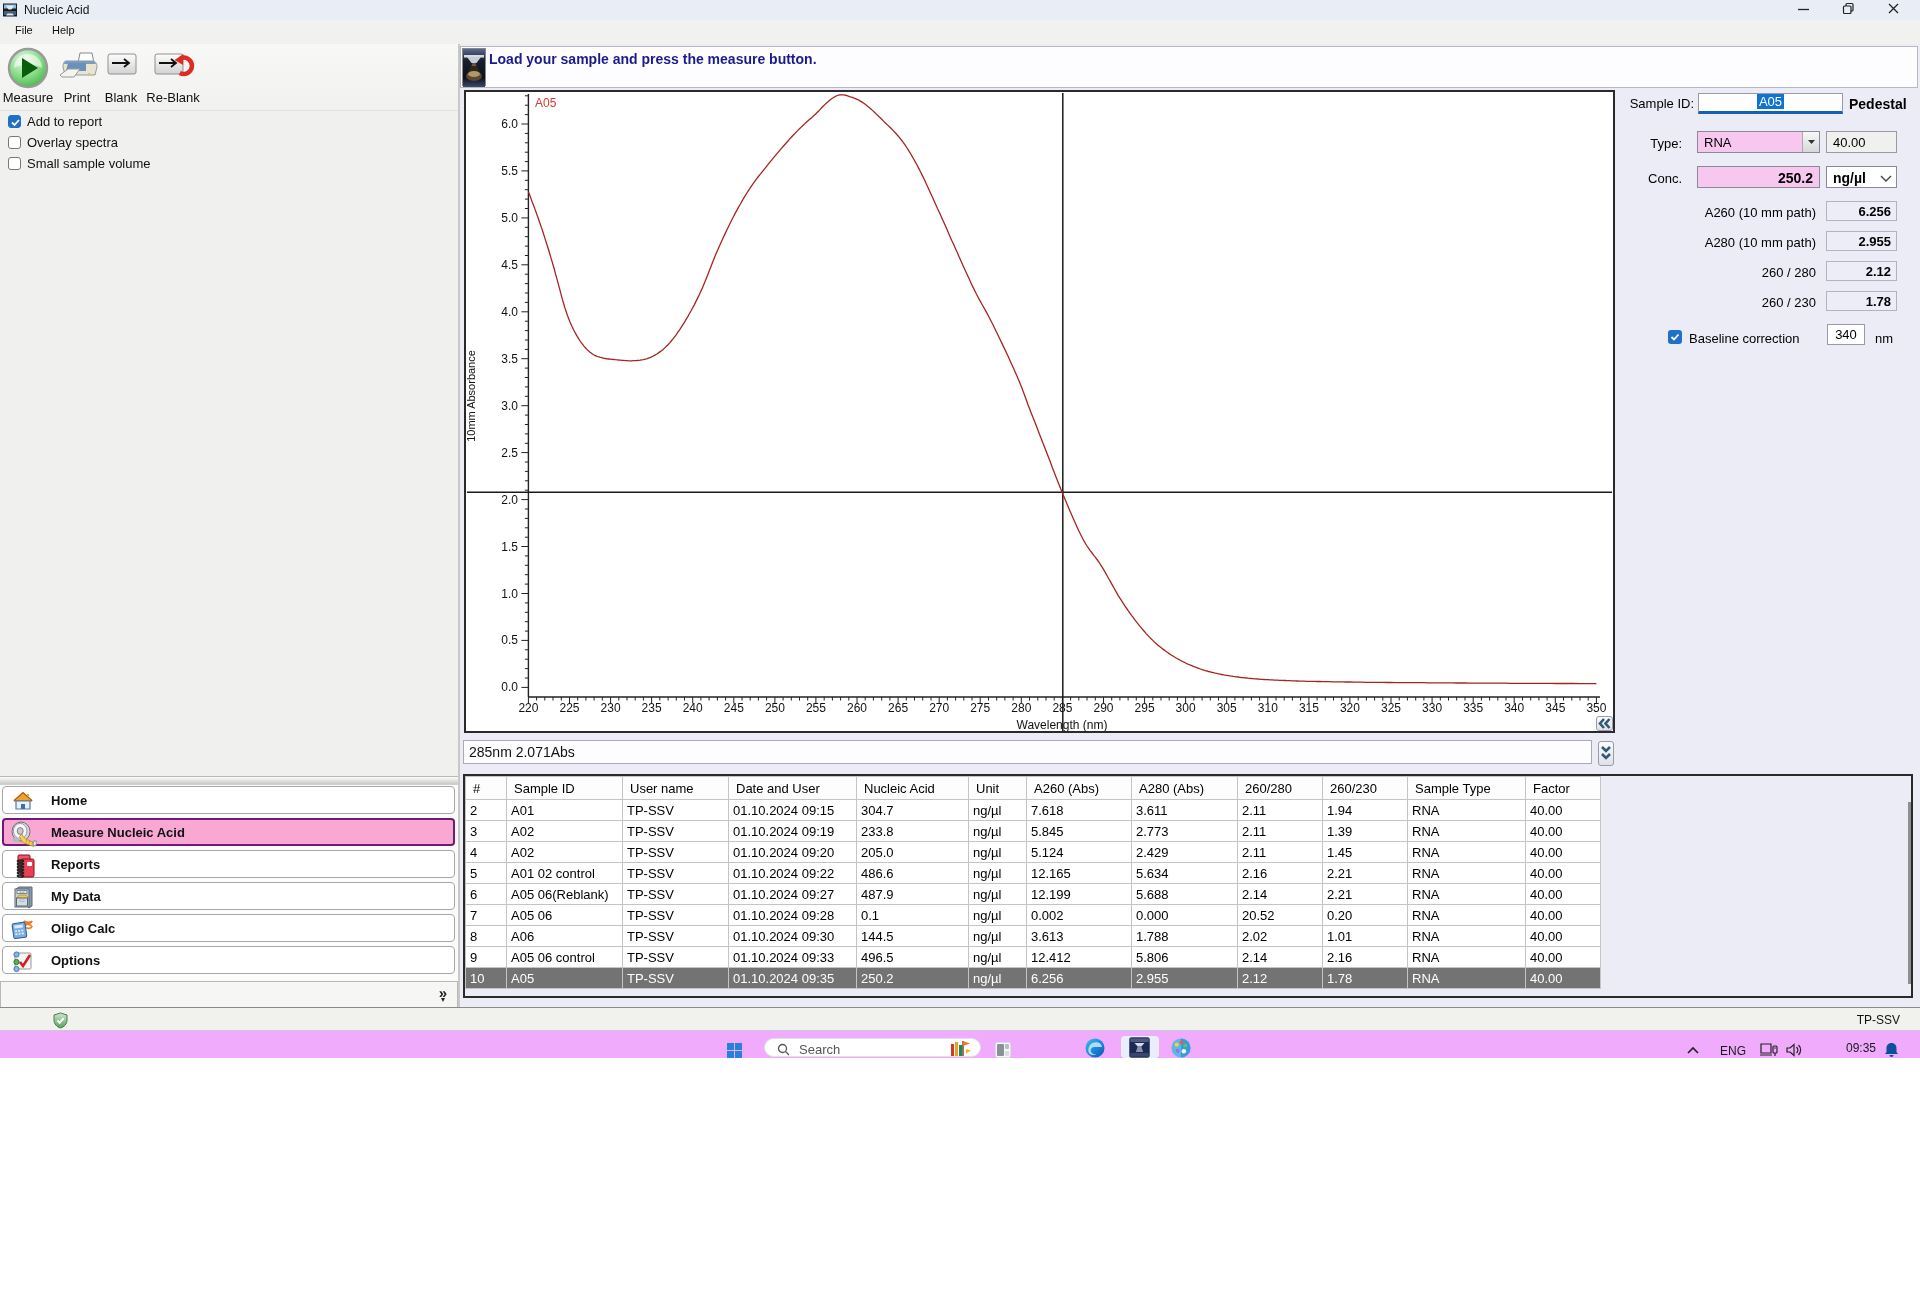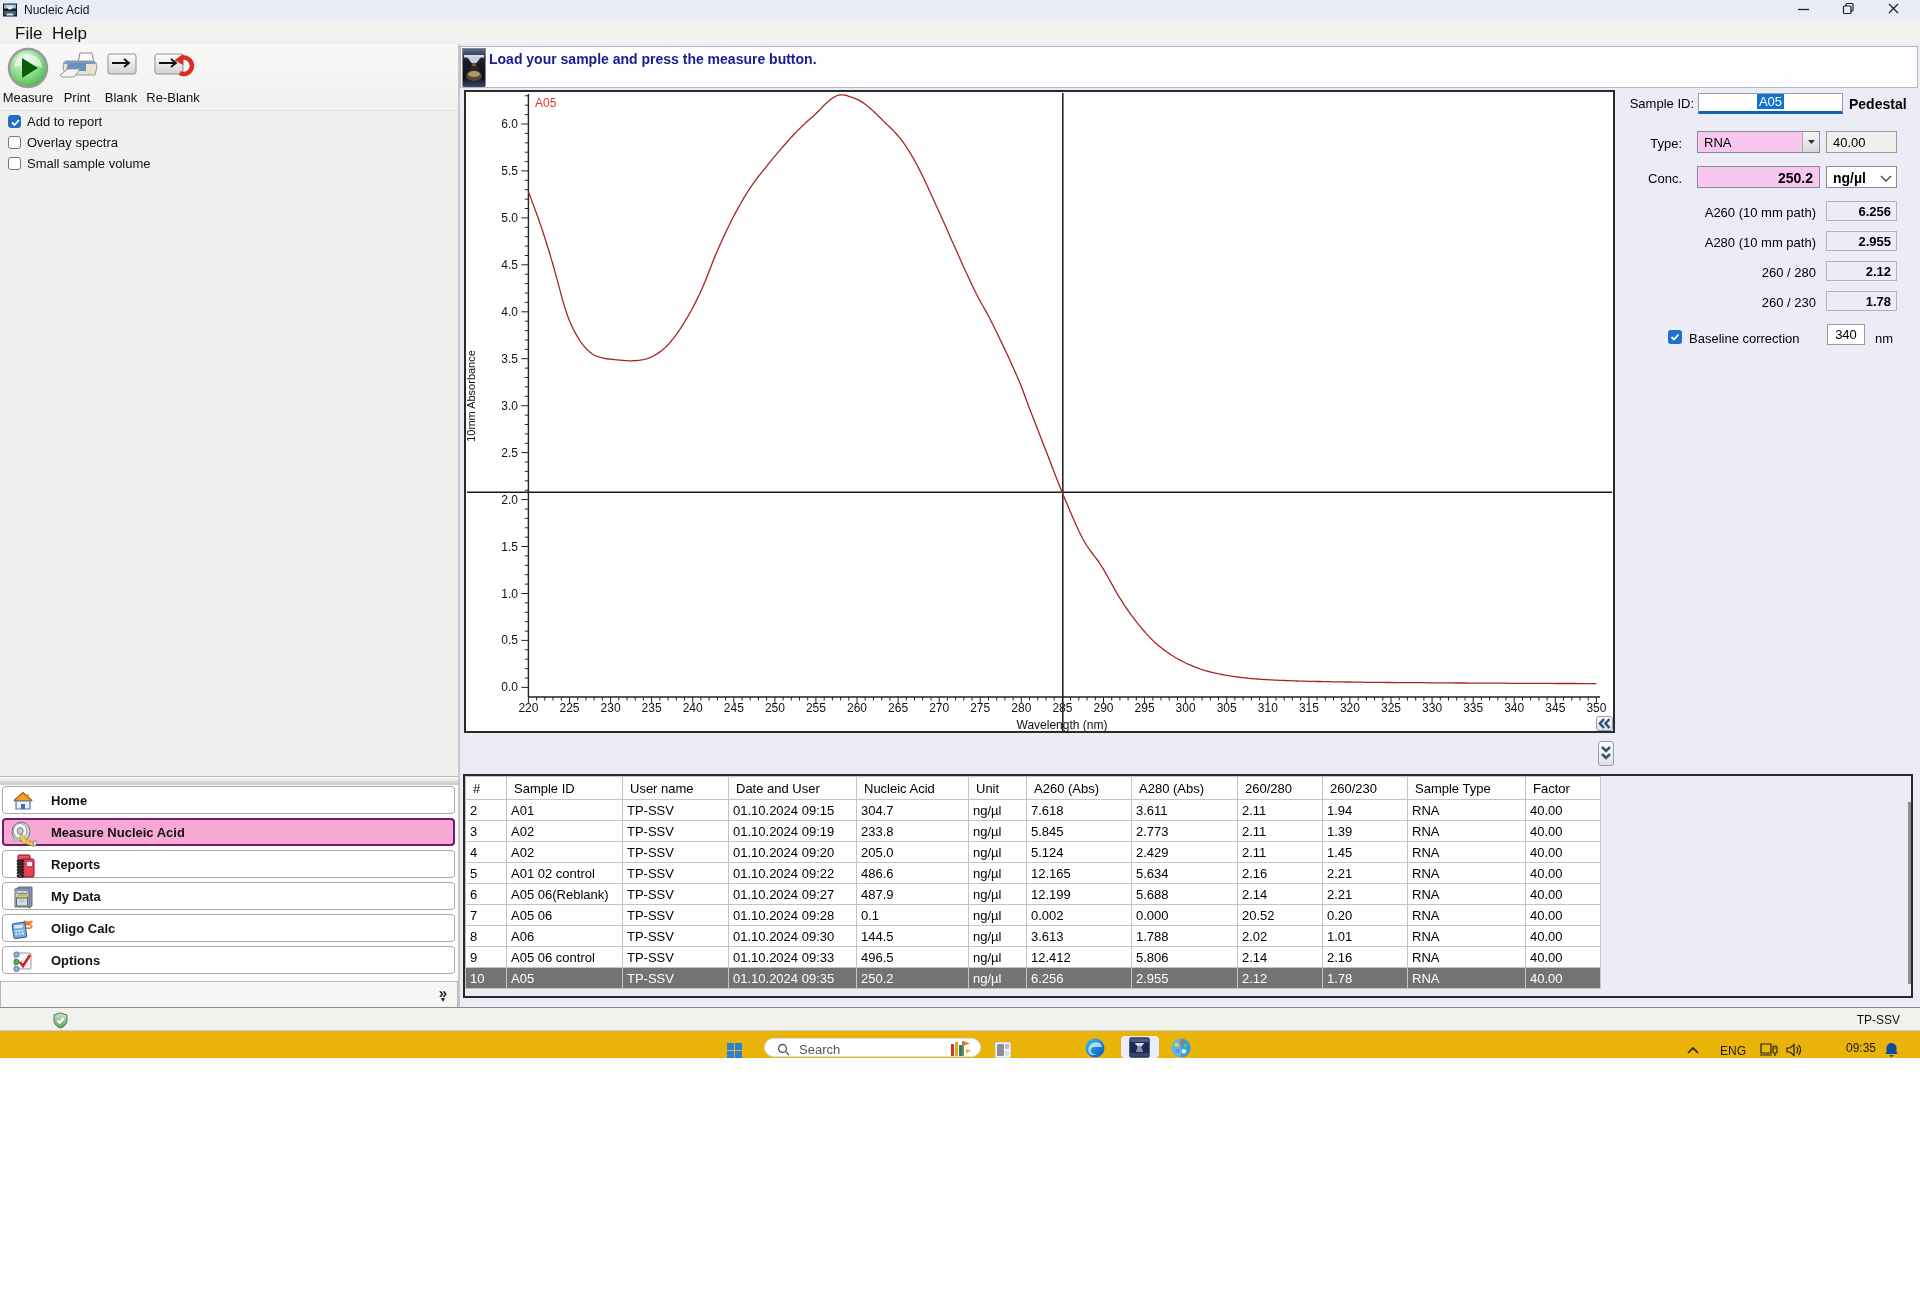--- a/index.html
+++ b/index.html
@@ -1,20 +1,20 @@
 <!DOCTYPE html>
 <html><head><meta charset="utf-8"><title>Nucleic Acid</title>
 <style>
 *{margin:0;padding:0;box-sizing:border-box}
 html,body{width:1920px;height:1312px;background:#fff;font-family:"Liberation Sans",sans-serif;position:relative;overflow:hidden}
 .abs{position:absolute}
 #titlebar{left:0;top:0;width:1920px;height:20px;background:#e9edf6}
 #titlebar .t{position:absolute;left:24px;top:3px;font-size:12px;color:#111}
 #menubar{left:0;top:20px;width:1920px;height:24px;background:#f1f1ef}
-#menubar span{position:absolute;top:4px;font-size:17px;color:#111}
+#menubar span{position:absolute;top:4px;font-size:11px;color:#111}
 #leftcol{left:0;top:44px;width:458px;height:963px;background:#f0f0ee}
 #toolbar{left:0;top:0;width:458px;height:67px;background:linear-gradient(#f8f8f6,#f1f1ef);border-bottom:1px solid #e2e2dc}
 .tlabel{position:absolute;font-size:13px;color:#111;text-align:center;transform:translateX(-50%);top:46px;white-space:nowrap}
 .cbrow{position:absolute;left:8px;height:13px;font-size:13px;color:#111;white-space:nowrap}
 .cb{position:absolute;left:0;top:0;width:13px;height:13px;background:#fff;border:1px solid #777;border-radius:3px}
 .cbc{background:#1f70c8;border-color:#1f70c8}
 .cbrow .lb{position:absolute;left:19px;top:-1px}
 #splitter{left:0;top:776px;width:458px;height:8px;background:linear-gradient(#fefefe,#c9c9c6);border-top:1px solid #b8b8b4}
 #sidebar{left:0;top:784px;width:458px;height:223px;background:#fbfbfb;border-top:1px solid #d0d0cc}
 .nav{position:absolute;left:2px;width:453px;height:28px;background:#fff;border:1px solid #a8a8a8;border-radius:4px}
@@ -35,21 +35,21 @@
 #expand{position:absolute;left:1138px;top:697px;width:16px;height:25px;background:linear-gradient(#fcfcfc,#e0e0ea);border:1px solid #9a9aa8;border-radius:3px}
 #tablewrap{position:absolute;left:3px;top:730px;width:1450px;height:224px;background:#ececf6;border:2px solid #2a2a2a}
 table{border-collapse:collapse;table-layout:fixed;font-size:13px;color:#000}
 th{font-weight:normal;text-align:left;padding-left:7px;border:1px solid #c4c4c4;height:23px;overflow:hidden;white-space:nowrap;background:#fdfdfd}
 td{border:1px solid #c4c4c4;height:21px;padding:0 0 0 4px;overflow:hidden;white-space:nowrap;background:#fff}
 tr.sel td{background:#737373;color:#fff}
 .rp{position:absolute;font-size:13px;color:#000;white-space:nowrap}
 .rlab{text-align:right}
 .vbox{position:absolute;background:#ededf8;border:1px solid #b2b2c2;font-weight:bold;text-align:right;font-size:13px;padding:2px 5px 0 0}
 #statusbar{left:0;top:1007px;width:1920px;height:23px;background:#f1f1ee;border-top:1px solid #8a8a86}
-#taskbar{left:0;top:1030px;width:1920px;height:28px;background:#eab308;border-top:1px solid #c4cbdc}
+#taskbar{left:0;top:1030px;width:1920px;height:28px;background:#f0abfc;border-top:1px solid #c4cbdc}
 #taskbar .ti{position:absolute}
 #searchpill{position:absolute;left:764px;top:7px;width:217px;height:19px;background:#fff;border:1px solid #dde2ec;border-radius:10px}
 .trayic{position:absolute;font-size:12px;color:#1a1a1a}
 </style></head>
 <body>
 <div class="abs" id="titlebar">
   <div class="abs" style="left:3px;top:3px"><svg width="14" height="14" viewBox="0 0 14 14">
         <rect width="14" height="13" y="0.5" fill="#1a1a1a"></rect>
         <rect x="1" y="1.5" width="12" height="4" fill="#88b8e8"></rect>
         <rect x="1" y="8" width="12" height="4" fill="#406080"></rect>
@@ -302,20 +302,23 @@
 <text x="596" y="637" text-anchor="middle" font-family="Liberation Sans, sans-serif" font-size="12" fill="#111">Wavelength (nm)</text>
 <text transform="translate(9 304) rotate(-90)" text-anchor="middle" font-family="Liberation Sans, sans-serif" font-size="11" fill="#111">10mm Absorbance</text>
 <path d="M596.8 1V639" stroke="#1a1a1a" stroke-width="1.5"></path>
 <path d="M1 400.2H1146" stroke="#1a1a1a" stroke-width="1.5"></path>
 <path d="M62.4 99.6 L63.1 101.6 L64.1 104.1 L65.2 107.1 L66.4 110.4 L67.8 114.0 L69.2 117.9 L70.6 121.8 L72.1 125.7 L73.4 129.7 L74.7 133.4 L76.0 137.1 L77.2 140.8 L78.4 144.6 L79.6 148.4 L80.8 152.3 L82.1 156.3 L83.3 160.3 L84.5 164.4 L85.8 168.6 L87.0 172.8 L88.3 177.3 L89.6 182.1 L91.0 187.1 L92.3 192.1 L93.7 197.2 L95.0 202.2 L96.3 207.1 L97.7 211.7 L98.9 215.9 L100.2 219.8 L101.4 223.3 L102.6 226.4 L103.7 229.3 L104.9 232.0 L106.0 234.5 L107.1 236.8 L108.2 239.0 L109.4 241.1 L110.5 243.1 L111.7 245.2 L112.9 247.1 L114.1 249.0 L115.3 250.7 L116.6 252.4 L117.8 253.9 L119.0 255.3 L120.3 256.7 L121.5 257.9 L122.8 259.1 L124.0 260.2 L125.2 261.1 L126.4 262.0 L127.6 262.7 L128.7 263.3 L129.9 263.8 L131.1 264.3 L132.3 264.7 L133.6 265.1 L134.9 265.4 L136.3 265.8 L137.8 266.2 L139.4 266.5 L141.0 266.8 L142.6 267.0 L144.3 267.2 L146.0 267.4 L147.7 267.5 L149.4 267.7 L151.1 267.8 L152.8 268.0 L154.4 268.1 L156.1 268.3 L157.7 268.4 L159.3 268.6 L161.0 268.7 L162.6 268.8 L164.3 268.8 L165.9 268.8 L167.6 268.7 L169.2 268.6 L170.8 268.5 L172.5 268.3 L174.1 268.1 L175.8 267.8 L177.4 267.6 L179.1 267.2 L180.7 266.8 L182.3 266.2 L184.0 265.6 L185.6 264.9 L187.3 264.0 L188.9 263.1 L190.6 262.2 L192.2 261.1 L193.8 259.9 L195.5 258.7 L197.1 257.4 L198.8 255.9 L200.4 254.3 L202.1 252.7 L203.7 250.9 L205.3 249.0 L207.0 246.9 L208.6 244.8 L210.3 242.6 L211.9 240.2 L213.6 237.8 L215.2 235.3 L216.8 232.8 L218.5 230.1 L220.1 227.4 L221.8 224.6 L223.4 221.7 L225.1 218.8 L226.7 215.8 L228.4 212.6 L230.0 209.4 L231.6 206.1 L233.3 202.7 L234.9 199.1 L236.6 195.5 L238.2 191.6 L239.9 187.5 L241.5 183.4 L243.1 179.2 L244.8 175.0 L246.4 170.8 L248.1 166.6 L249.7 162.6 L251.4 158.8 L253.0 155.0 L254.6 151.4 L256.3 147.7 L257.9 144.1 L259.6 140.6 L261.2 137.2 L262.9 133.8 L264.5 130.5 L266.1 127.2 L267.8 124.0 L269.4 120.9 L271.1 117.9 L272.7 114.9 L274.4 112.0 L276.0 109.1 L277.6 106.3 L279.3 103.6 L280.9 101.0 L282.6 98.4 L284.2 95.9 L285.9 93.4 L287.5 91.1 L289.1 88.8 L290.8 86.6 L292.4 84.5 L294.1 82.4 L295.7 80.4 L297.4 78.3 L299.0 76.3 L300.6 74.3 L302.3 72.2 L303.9 70.2 L305.6 68.1 L307.2 66.1 L308.9 64.2 L310.5 62.2 L312.1 60.3 L313.8 58.3 L315.4 56.4 L317.1 54.5 L318.7 52.7 L320.4 50.8 L322.0 49.0 L323.6 47.1 L325.3 45.3 L326.9 43.5 L328.6 41.8 L330.2 40.1 L331.9 38.4 L333.5 36.7 L335.2 35.1 L336.9 33.5 L338.6 31.9 L340.3 30.3 L342.0 28.8 L343.7 27.3 L345.3 25.9 L346.9 24.5 L348.5 23.0 L349.9 21.7 L351.3 20.3 L352.7 19.0 L354.0 17.6 L355.2 16.3 L356.4 15.0 L357.6 13.8 L358.8 12.6 L359.9 11.5 L361.1 10.4 L362.3 9.5 L363.4 8.5 L364.6 7.6 L365.7 6.8 L366.8 6.0 L368.0 5.2 L369.1 4.6 L370.2 4.0 L371.4 3.5 L372.6 3.1 L373.8 2.9 L375.0 2.8 L376.3 2.8 L377.6 2.9 L378.9 3.2 L380.3 3.5 L381.6 3.9 L383.0 4.3 L384.3 4.8 L385.6 5.2 L386.9 5.7 L388.2 6.2 L389.4 6.6 L390.5 7.1 L391.7 7.7 L392.9 8.2 L394.0 8.9 L395.3 9.6 L396.5 10.4 L397.8 11.3 L399.2 12.3 L400.7 13.4 L402.2 14.7 L403.8 16.0 L405.4 17.4 L407.0 18.9 L408.7 20.5 L410.4 22.1 L412.1 23.8 L413.9 25.5 L415.7 27.3 L417.5 29.1 L419.4 31.0 L421.4 32.9 L423.4 34.8 L425.5 36.8 L427.5 38.9 L429.5 41.0 L431.5 43.3 L433.5 45.6 L435.4 48.0 L437.2 50.4 L439.0 52.9 L440.7 55.5 L442.4 58.1 L444.1 60.8 L445.7 63.6 L447.4 66.5 L449.1 69.6 L450.9 72.8 L452.6 76.1 L454.5 79.7 L456.3 83.4 L458.2 87.3 L460.1 91.4 L462.0 95.6 L463.9 99.8 L465.9 104.0 L467.8 108.2 L469.7 112.4 L471.5 116.5 L473.4 120.5 L475.2 124.6 L477.0 128.6 L478.8 132.6 L480.6 136.6 L482.4 140.7 L484.1 144.7 L485.9 148.8 L487.8 152.8 L489.6 156.9 L491.5 161.0 L493.3 165.2 L495.2 169.4 L497.1 173.7 L499.0 178.0 L501.0 182.2 L502.9 186.3 L504.8 190.4 L506.6 194.4 L508.5 198.2 L510.3 201.8 L512.1 205.2 L513.8 208.4 L515.5 211.5 L517.2 214.5 L519.0 217.6 L520.8 220.9 L522.6 224.3 L524.5 228.0 L526.6 232.0 L528.8 236.5 L531.1 241.3 L533.6 246.5 L536.2 251.9 L538.8 257.4 L541.4 262.8 L543.9 268.2 L546.2 273.4 L548.4 278.3 L550.4 282.7 L552.1 286.7 L553.7 290.4 L555.0 293.8 L556.3 297.0 L557.4 300.1 L558.6 303.2 L559.7 306.3 L560.9 309.5 L562.1 312.9 L563.5 316.5 L565.0 320.4 L566.6 324.4 L568.2 328.6 L569.9 332.8 L571.5 337.1 L573.2 341.5 L574.9 345.8 L576.6 350.2 L578.3 354.5 L580.0 358.8 L581.6 363.0 L583.2 367.1 L584.8 371.3 L586.3 375.5 L587.9 379.6 L589.5 383.8 L591.2 388.0 L592.9 392.2 L594.6 396.6 L596.4 400.9 L598.3 405.5 L600.3 410.2 L602.3 415.1 L604.4 420.0 L606.6 425.0 L608.7 429.8 L610.8 434.5 L612.9 439.0 L615.0 443.2 L616.9 447.0 L618.8 450.4 L620.7 453.5 L622.5 456.2 L624.3 458.7 L626.1 461.0 L627.8 463.3 L629.6 465.6 L631.4 468.0 L633.2 470.5 L635.0 473.3 L636.9 476.4 L638.8 479.6 L640.7 483.0 L642.6 486.5 L644.6 489.9 L646.5 493.4 L648.4 496.8 L650.3 500.1 L652.1 503.3 L653.9 506.2 L655.7 508.9 L657.4 511.6 L659.0 514.1 L660.7 516.5 L662.3 518.8 L663.9 521.1 L665.5 523.3 L667.1 525.4 L668.7 527.6 L670.3 529.7 L672.0 531.8 L673.6 533.8 L675.3 535.8 L676.9 537.8 L678.6 539.7 L680.2 541.6 L681.8 543.4 L683.5 545.1 L685.1 546.8 L686.8 548.4 L688.4 550.0 L690.1 551.5 L691.7 552.9 L693.3 554.3 L695.0 555.6 L696.6 556.9 L698.3 558.1 L699.9 559.3 L701.6 560.5 L703.2 561.6 L704.8 562.7 L706.5 563.8 L708.1 564.8 L709.8 565.8 L711.4 566.7 L713.1 567.6 L714.7 568.5 L716.3 569.3 L718.0 570.2 L719.6 571.0 L721.3 571.8 L722.9 572.5 L724.6 573.2 L726.2 573.9 L727.8 574.6 L729.5 575.2 L731.1 575.8 L732.8 576.4 L734.4 577.0 L736.1 577.6 L737.7 578.1 L739.3 578.6 L741.0 579.0 L742.6 579.5 L744.3 579.9 L745.9 580.3 L747.6 580.7 L749.2 581.1 L750.9 581.4 L752.5 581.8 L754.1 582.1 L755.8 582.5 L757.4 582.8 L759.1 583.1 L760.7 583.3 L762.4 583.6 L764.0 583.9 L765.6 584.1 L767.3 584.4 L768.9 584.6 L770.6 584.8 L772.2 585.0 L773.9 585.3 L775.5 585.5 L777.1 585.6 L778.8 585.8 L780.4 586.0 L782.1 586.2 L783.7 586.3 L785.4 586.5 L787.0 586.6 L788.5 586.8 L790.0 586.9 L791.5 587.0 L793.1 587.1 L794.6 587.3 L796.3 587.4 L798.0 587.5 L799.8 587.6 L801.8 587.7 L803.9 587.8 L806.2 587.9 L808.6 588.1 L811.1 588.2 L813.6 588.3 L816.2 588.4 L818.8 588.5 L821.4 588.6 L823.9 588.7 L826.4 588.8 L828.9 588.9 L831.2 589.0 L833.6 589.1 L835.9 589.1 L838.2 589.2 L840.6 589.3 L843.1 589.3 L845.6 589.4 L848.3 589.4 L851.1 589.5 L854.0 589.5 L857.0 589.6 L860.1 589.7 L863.2 589.7 L866.5 589.8 L869.8 589.8 L873.2 589.9 L876.7 589.9 L880.3 590.0 L883.9 590.0 L887.7 590.1 L891.6 590.2 L895.7 590.2 L899.8 590.3 L904.0 590.3 L908.2 590.3 L912.4 590.4 L916.7 590.4 L920.9 590.5 L925.0 590.5 L929.1 590.6 L933.2 590.6 L937.3 590.6 L941.4 590.6 L945.6 590.7 L949.7 590.7 L953.8 590.7 L957.9 590.7 L962.0 590.8 L966.1 590.8 L970.2 590.8 L974.3 590.9 L978.4 590.9 L982.5 590.9 L986.6 590.9 L990.7 591.0 L994.8 591.0 L999.0 591.0 L1003.1 591.1 L1007.2 591.1 L1011.3 591.1 L1015.4 591.1 L1019.5 591.1 L1023.6 591.2 L1027.7 591.2 L1031.8 591.2 L1035.9 591.2 L1040.0 591.2 L1044.1 591.3 L1048.2 591.3 L1052.4 591.3 L1056.5 591.3 L1060.6 591.3 L1064.7 591.3 L1068.8 591.4 L1072.9 591.4 L1077.0 591.4 L1081.1 591.4 L1085.2 591.4 L1089.3 591.5 L1093.6 591.5 L1098.2 591.5 L1102.9 591.5 L1107.7 591.5 L1112.4 591.6 L1116.9 591.6 L1121.1 591.6 L1124.8 591.6 L1128.0 591.6 L1130.4 591.6" stroke="#a52420" stroke-width="1.3" fill="none"></path>
 <text x="69" y="15" font-family="Liberation Sans, sans-serif" font-size="12" fill="#d43a30">A05</text>
       </svg></div>
   <div id="collapse"><svg width="15" height="13" viewBox="0 0 15 13">
         <path d="M7 2L3 6.5 7 11M12.5 2l-4 4.5 4 4.5" stroke="#2e5a74" stroke-width="2.6" fill="none"></path>
       </svg></div>
+  <div id="statusline">
+      <span>285nm 2.071Abs</span>
+    </div>
   <div id="expand"><svg width="14" height="23" viewBox="0 0 14 23">
         <path d="M3 5l4 4 4-4M3 12l4 4 4-4" stroke="#2e5a74" stroke-width="2.6" fill="none"></path>
       </svg></div>
   <div id="tablewrap">
     <table style="position:absolute;left:0;top:0">
         <colgroup>
           <col style="width:41px">
           <col style="width:116px">
           <col style="width:106px">
           <col style="width:128px">

